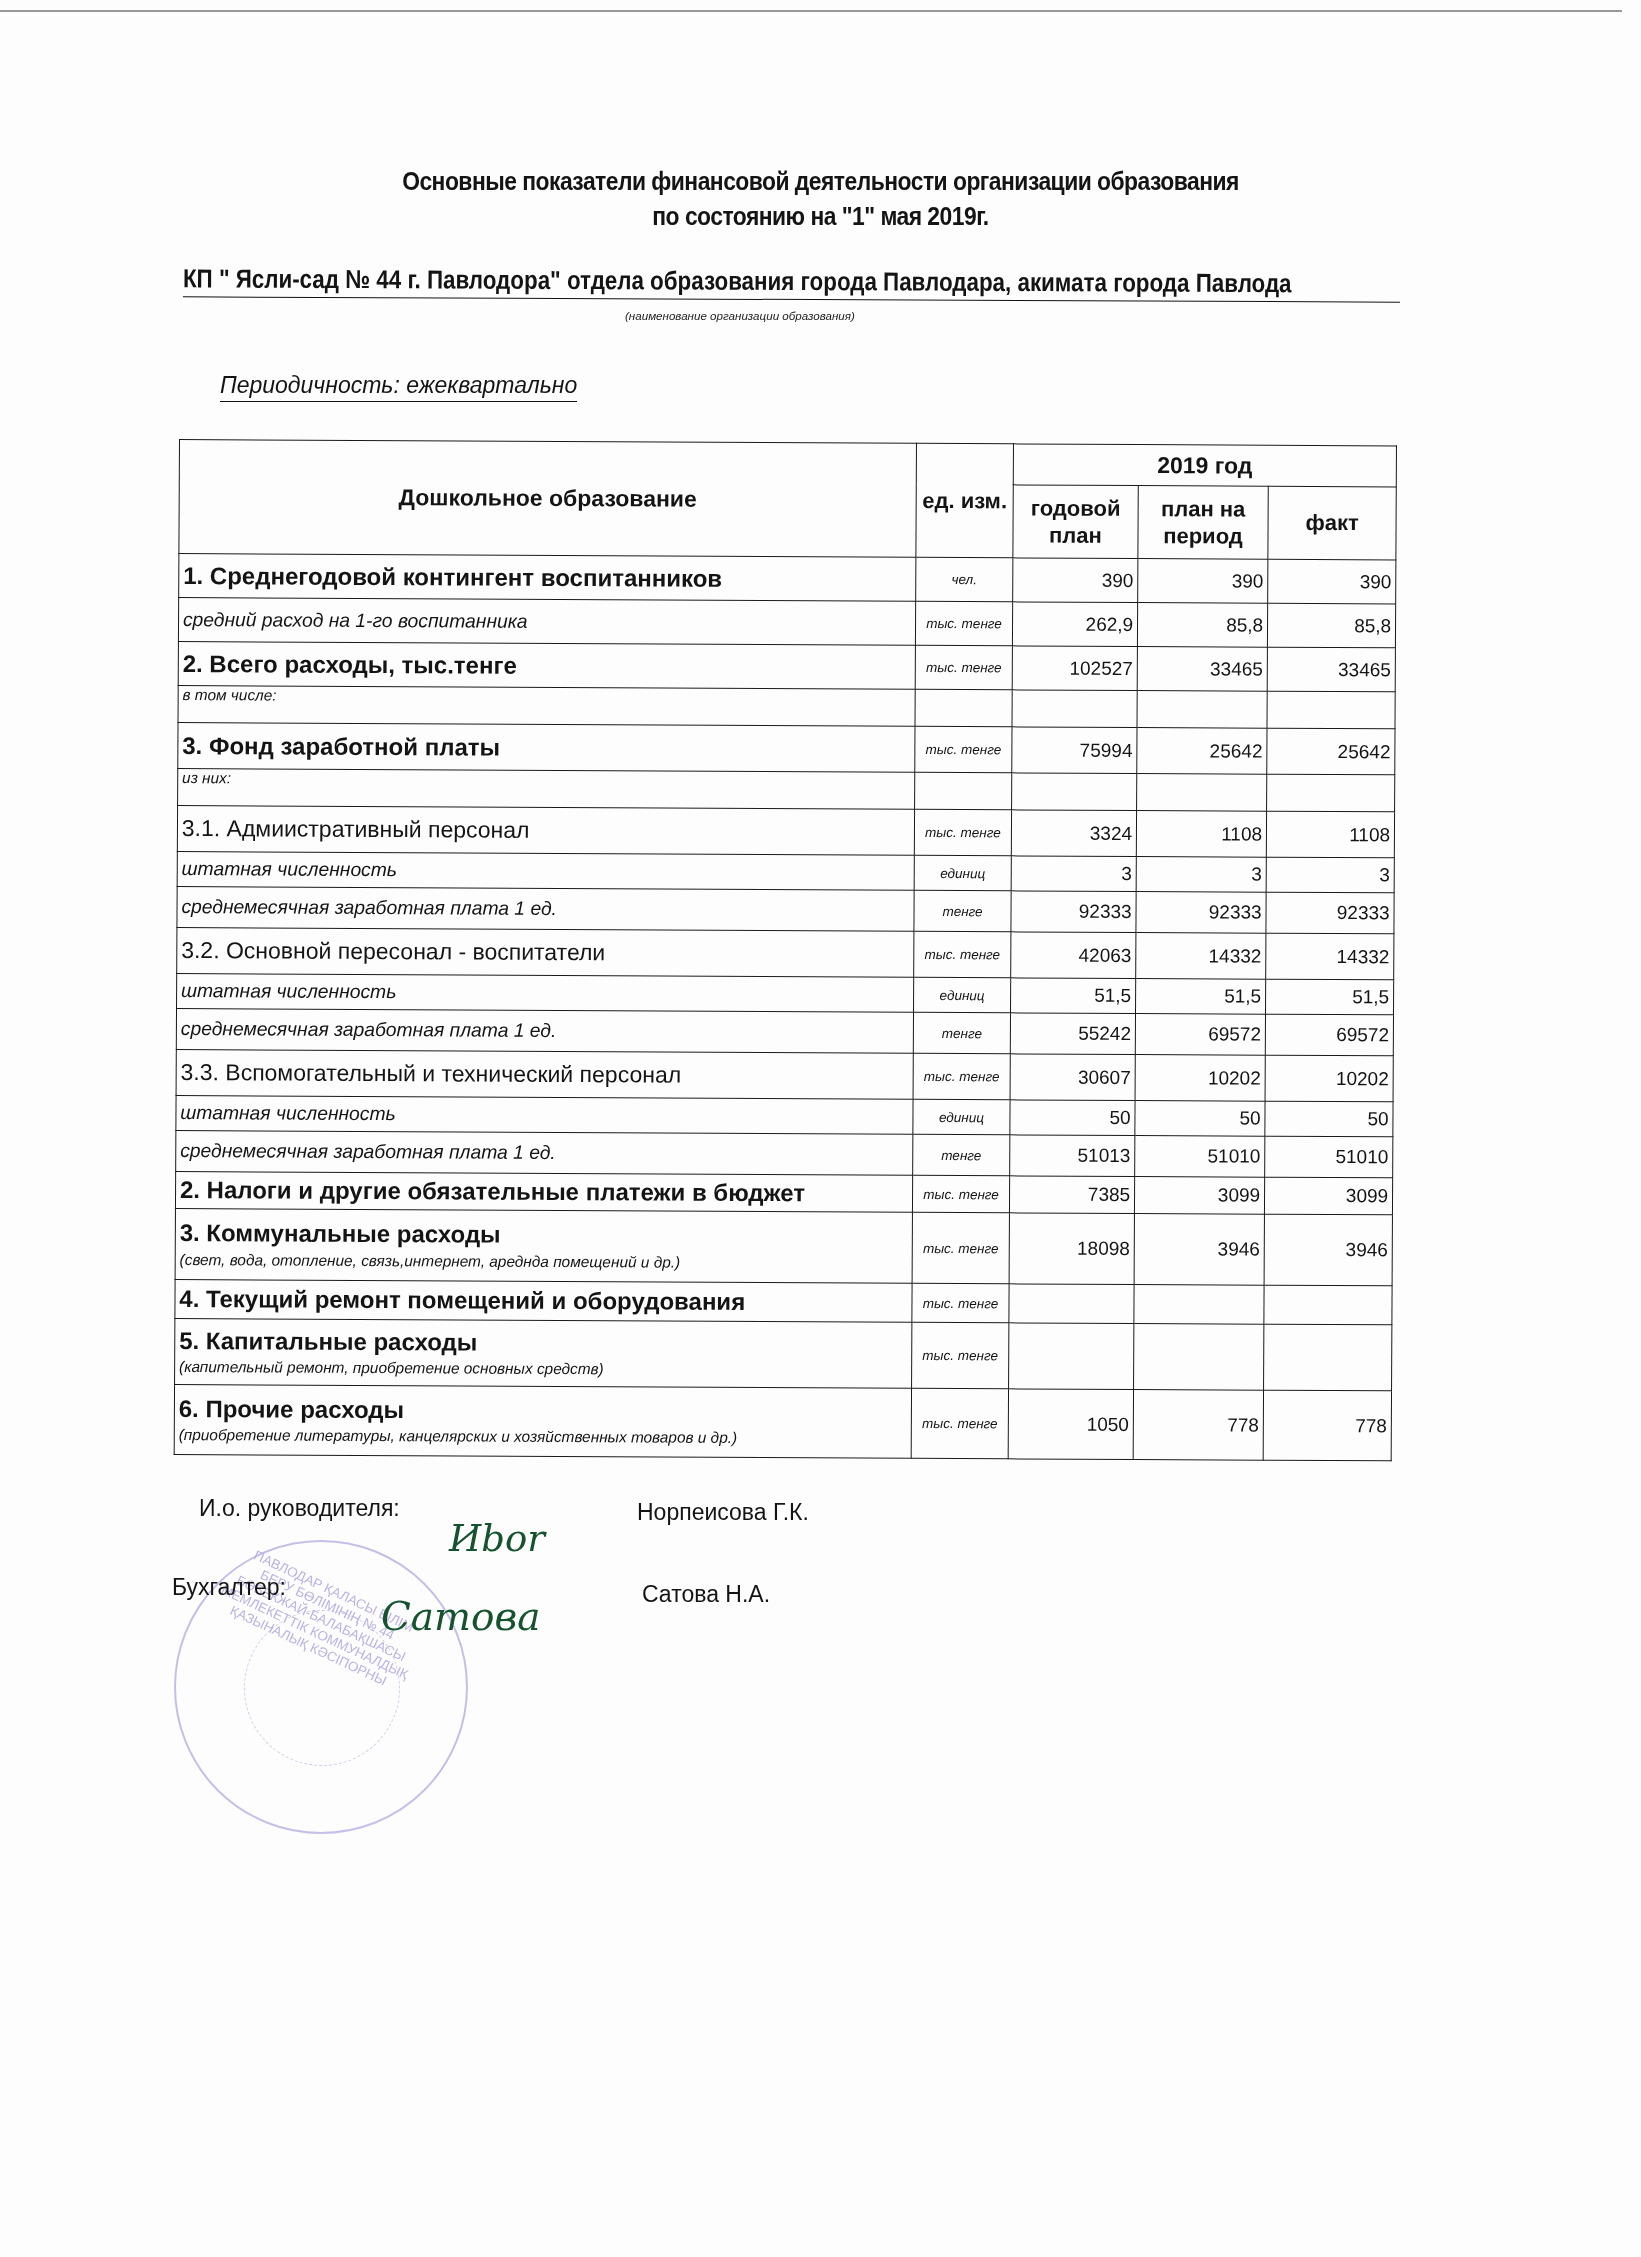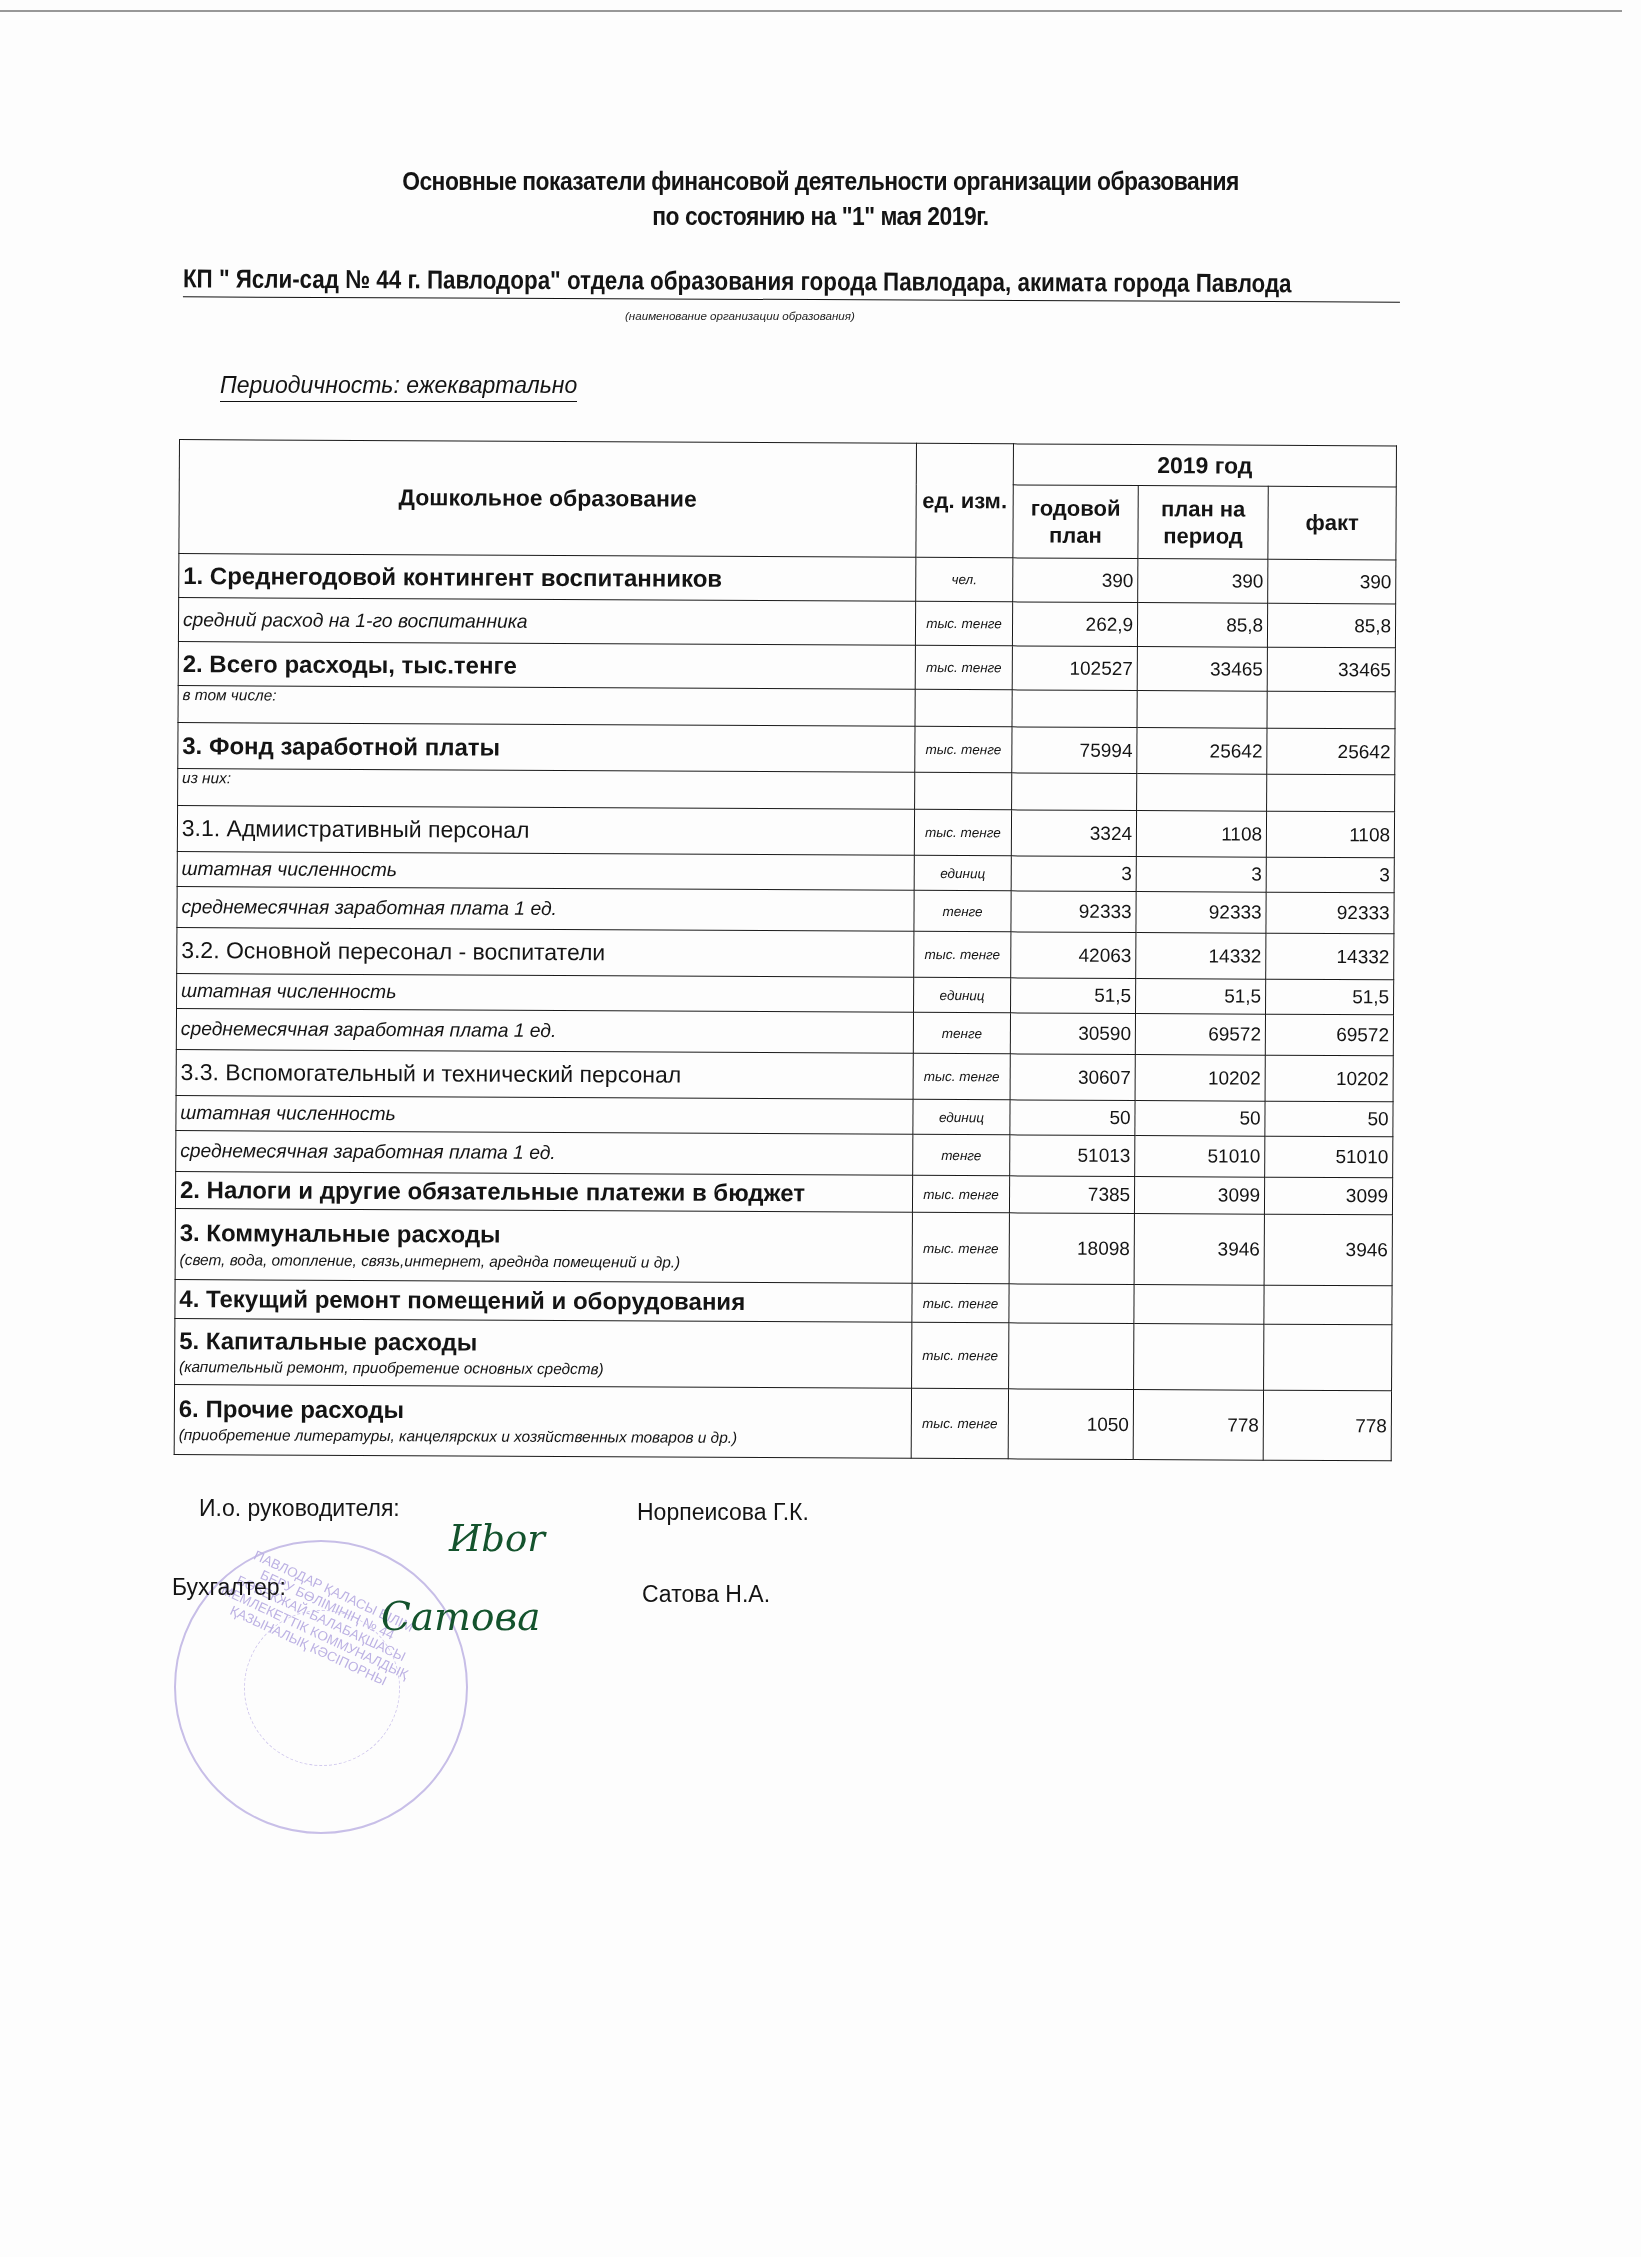--- a/index.html
+++ b/index.html
@@ -138,21 +138,21 @@
         <tr style="height: 35px;">
           <td class="name i"><span>штатная численность</span></td>
           <td class="unit">единиц</td>
           <td class="num">51,5</td>
           <td class="num">51,5</td>
           <td class="num">51,5</td>
         </tr>
         <tr style="height: 41px;">
           <td class="name i"><span>среднемесячная заработная плата 1 ед.</span></td>
           <td class="unit">тенге</td>
-          <td class="num">30590</td>
+          <td class="num">55242</td>
           <td class="num">69572</td>
           <td class="num">69572</td>
         </tr>
         <tr style="height: 46px;">
           <td class="name n"><span>3.3. Вспомогательный и технический персонал</span></td>
           <td class="unit">тыс. тенге</td>
           <td class="num">30607</td>
           <td class="num">10202</td>
           <td class="num">10202</td>
         </tr>

